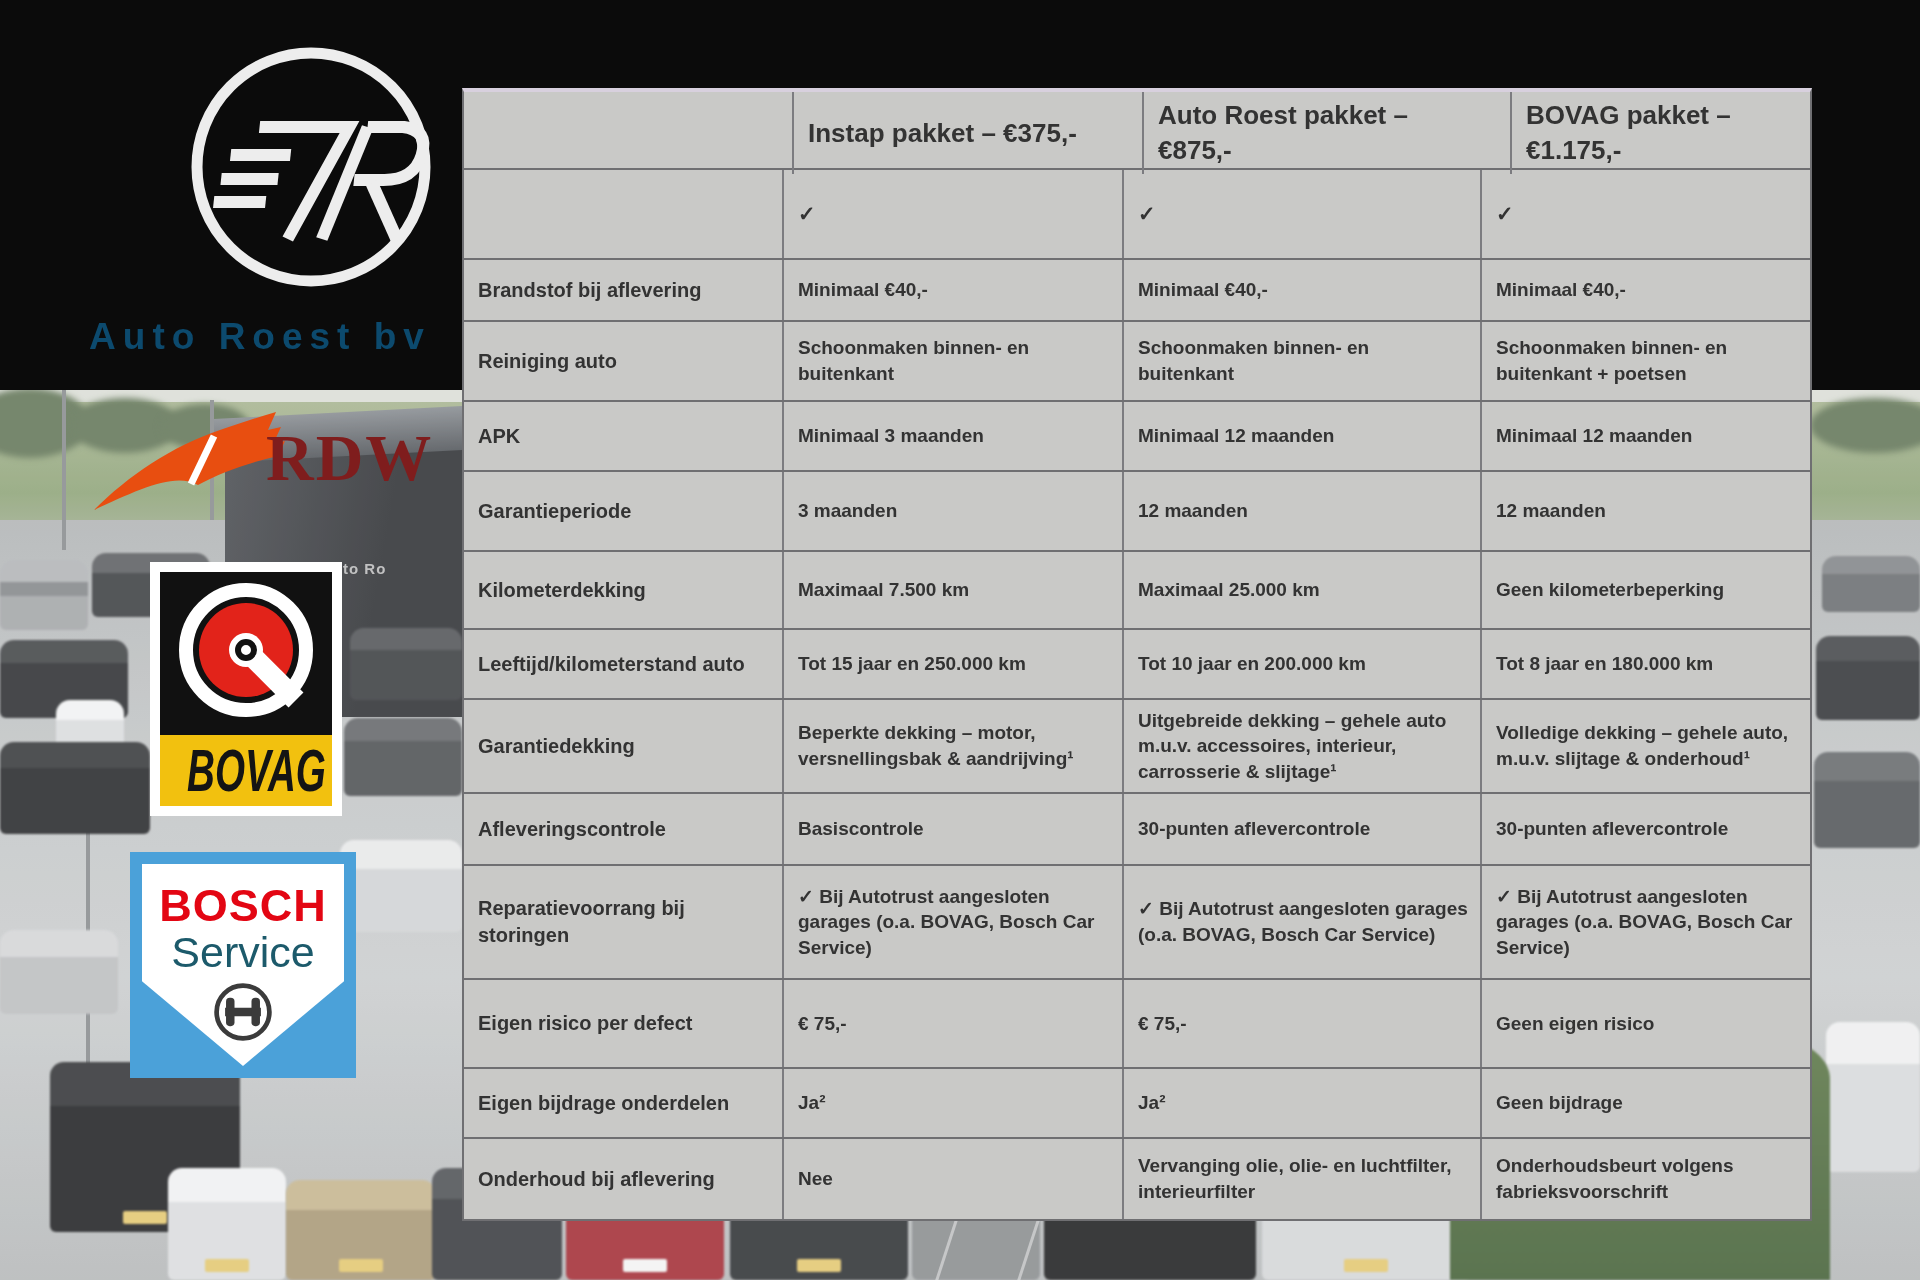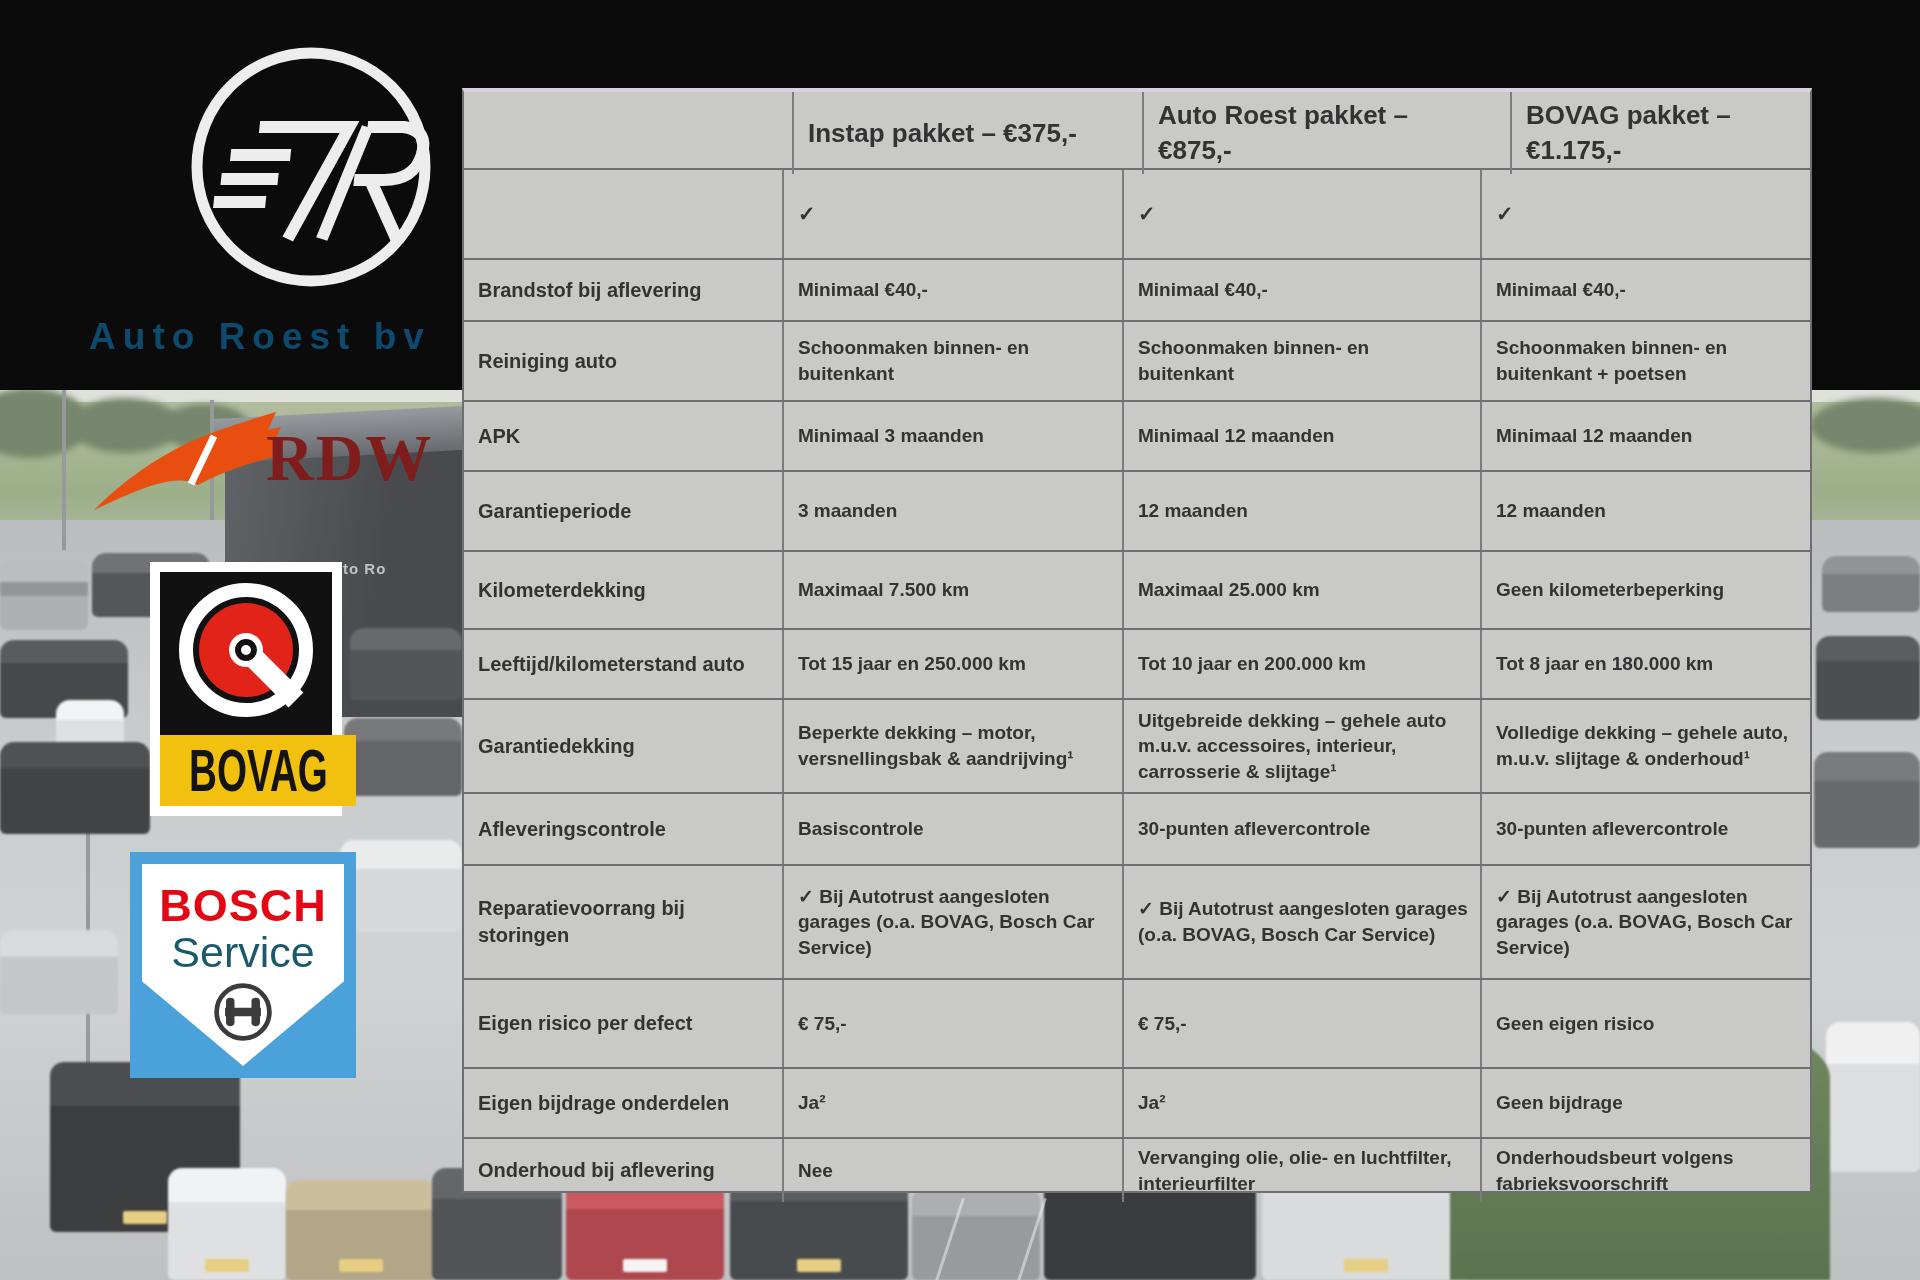--- a/index.html
+++ b/index.html
@@ -45,22 +45,22 @@
   
   .rdw{position:absolute;left:88px;top:398px;width:340px;height:120px;z-index:3;}
   .rdw-wing{position:absolute;left:0;top:0;}
   .rdw-text{position:absolute;left:178px;top:22px;font-family:"Liberation Serif",serif;
             font-weight:bold;font-size:66px;color:#7f1d1d;letter-spacing:2px;}
 
   
   .bovag{position:absolute;left:150px;top:562px;width:192px;height:254px;background:#fff;
          padding:0;z-index:3;}
   .bovag-inner{position:absolute;left:10px;top:10px;width:172px;height:234px;}
-  .bovag-yellow{position:absolute;left:0;top:163px;width:196px;height:71px;background:#f2c10f;
-         display:flex;align-items:center;justify-content:center;}
+  .bovag-yellow{position:absolute;left:0;top:163px;width:172px;height:71px;background:#f2c10f;
+         display:flex;align-items:center;justify-content:flex-end;font-style:italic;}
   .bovag-word{font-weight:900;font-size:42px;color:#141414;letter-spacing:0px;
          transform:scale(.92,1.42);transform-origin:center;}
 
   
   .bosch{position:absolute;left:130px;top:852px;width:226px;height:226px;background:#4ba1d9;z-index:3;}
   .bosch-shield{position:absolute;left:12px;top:12px;width:202px;height:202px;background:#fff;
          clip-path:polygon(0 0,100% 0,100% 58%,50% 100%,0 58%);
          display:flex;flex-direction:column;align-items:center;}
   .bosch-word1{margin-top:16px;font-weight:900;font-size:45px;color:#e30613;letter-spacing:1px;}
   .bosch-word2{margin-top:-4px;font-weight:normal;font-size:43px;color:#1c5a6b;}
@@ -285,21 +285,21 @@
       <div class="t-cell">Geen eigen risico</div>
     </div>
 
     <div class="t-row" style="height:70px;">
       <div class="t-cell c-label">Eigen bijdrage onderdelen</div>
       <div class="t-cell">Ja²</div>
       <div class="t-cell">Ja²</div>
       <div class="t-cell">Geen bijdrage</div>
     </div>
 
-    <div class="t-row" style="height:52px;">
+    <div class="t-row" style="height:80px;">
       <div class="t-cell c-label">Onderhoud bij aflevering</div>
       <div class="t-cell">Nee</div>
       <div class="t-cell">Vervanging olie, olie- en luchtfilter, interieurfilter</div>
       <div class="t-cell">Onderhoudsbeurt volgens fabrieksvoorschrift</div>
     </div>
 
   </div>
 </div>
 
 </body></html>

